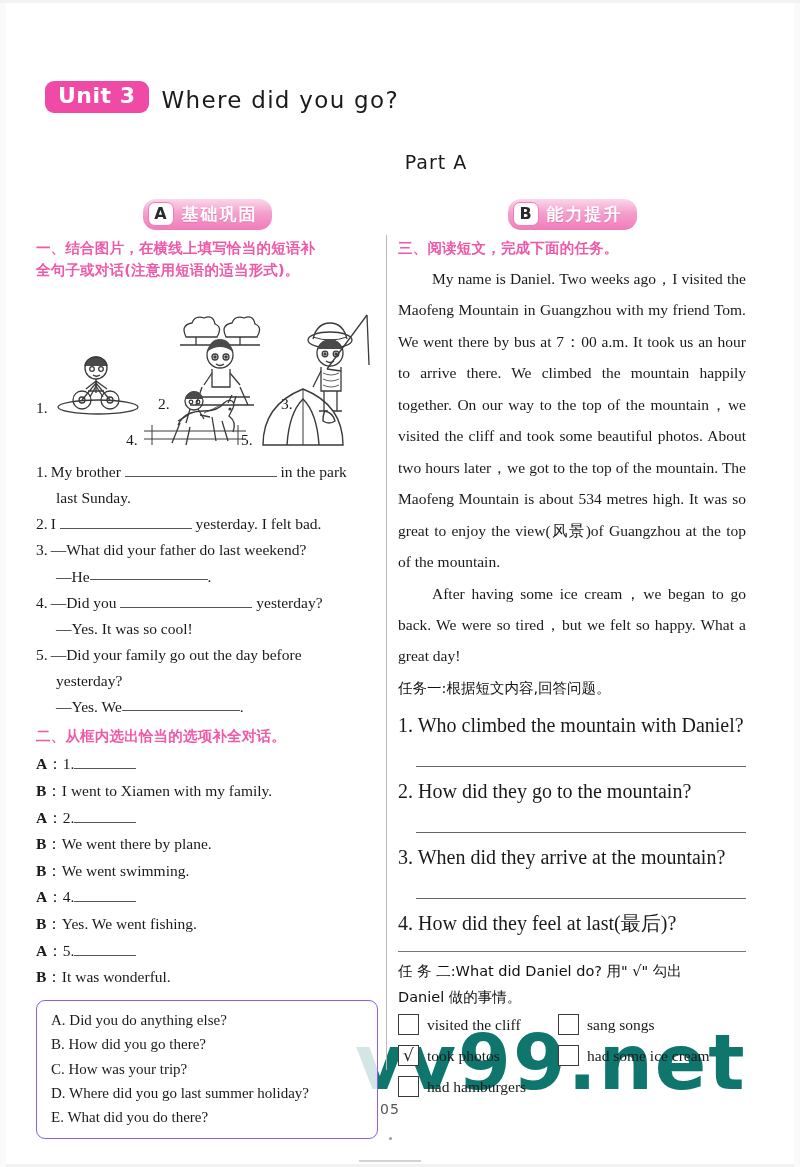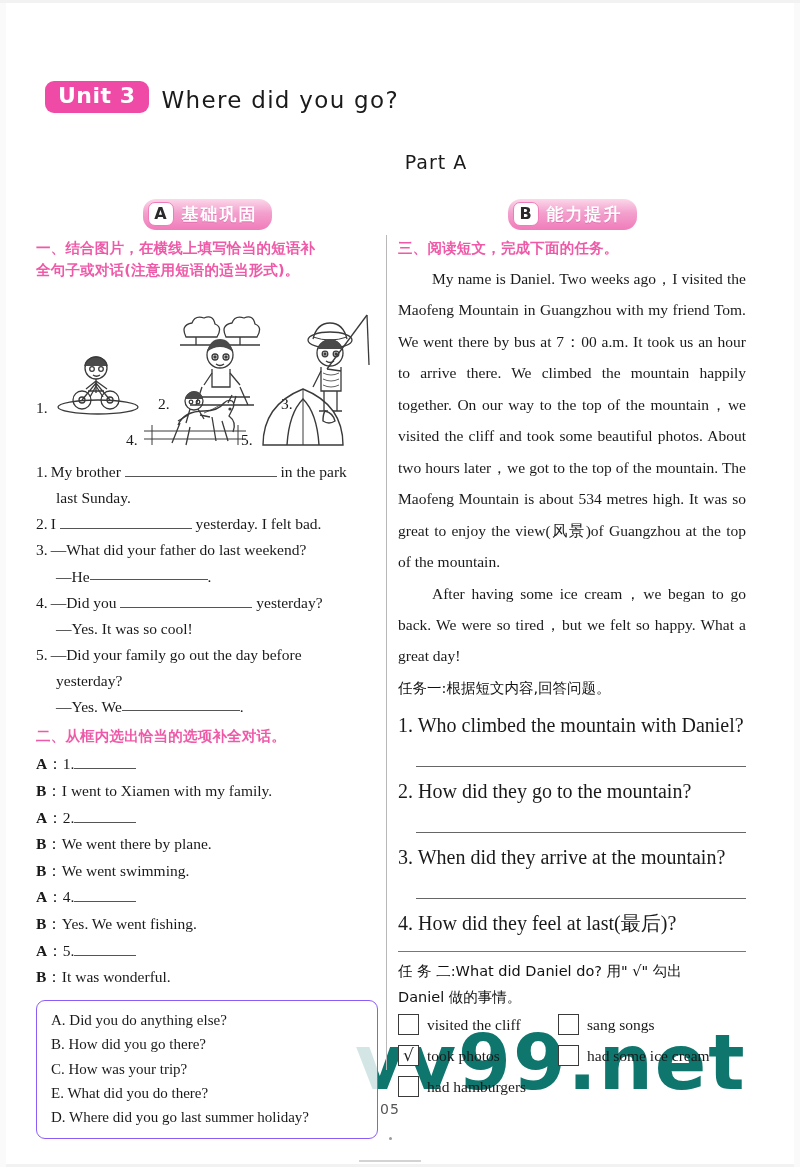--- a/index.html
+++ b/index.html
@@ -430,22 +430,22 @@
       <p class="dlg"><b>A</b>：<span>4.</span><span class="blank b-tiny"></span></p>
       <p class="dlg"><b>B</b>：<span>Yes.  We went fishing.</span></p>
       <p class="dlg"><b>A</b>：<span>5.</span><span class="blank b-tiny"></span></p>
       <p class="dlg"><b>B</b>：<span>It was wonderful.</span></p>
     </div>
 
     <div class="opt-box">
       <div class="opt">A.  Did you do anything else?</div>
       <div class="opt">B.  How did you go there?</div>
       <div class="opt">C.  How was your trip?</div>
+      <div class="opt">D.  Where did you go last summer holiday?</div>
       <div class="opt">E.  What did you do there?</div>
-      <div class="opt">D.  Where did you go last summer holiday?</div>
     </div>
 
   </div>
 
   <div class="col col-right">
 
     <div class="sec-badge-wrap">
       <span class="sec-badge">
         <span class="sec-letter">B</span>
         <span class="sec-text">能力提升</span>

